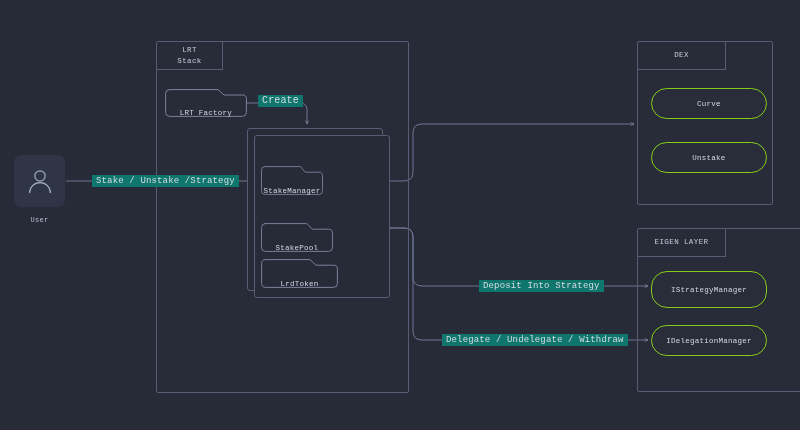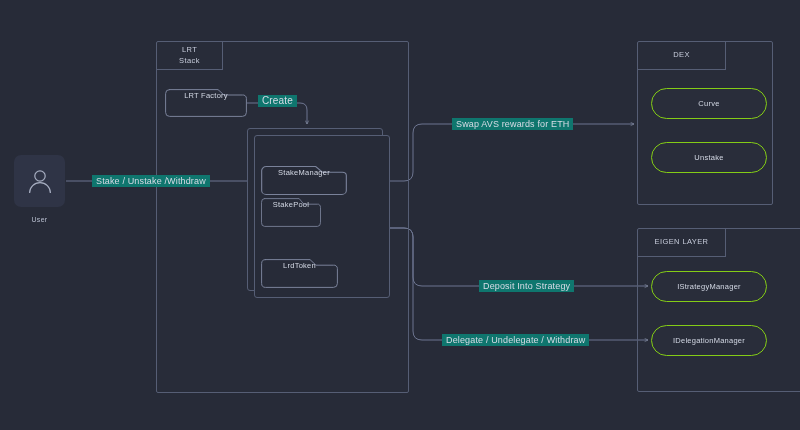--- a/index.html
+++ b/index.html
@@ -6,21 +6,21 @@
   html, body {
     margin: 0;
     padding: 0;
     background: #272b38;
   }
   #canvas {
     position: relative;
     width: 800px;
     height: 430px;
     background: #272b38;
-    font-family: Liberation Sans, sans-serif;
+    font-family: Liberation Mono, monospace;
     overflow: hidden;
   }
   #edges {
     position: absolute;
     left: 0;
     top: 0;
     width: 800px;
     height: 430px;
     pointer-events: none;
   }
@@ -58,21 +58,21 @@
     border-radius: 3px;
     box-sizing: border-box;
     background: #272b38;
   }
 
   
   .folder {
     position: absolute;
     box-sizing: border-box;
     display: flex;
-    align-items: flex-start;
+    align-items: flex-end;
     justify-content: center;
     color: #d3d8e4;
     font-size: 7.5px;
     letter-spacing: 0.25px;
   }
   .folder .fshape {
     position: absolute;
     left: 0;
     top: 0;
     width: 100%;
@@ -180,30 +180,30 @@
 
   <div class="folder" style="left:165px; top:89px; width:82px; height:28px;">
     <svg class="fshape" viewBox="0 0 82 28" preserveAspectRatio="none">
       <path d="M4,0.6 L53,0.6 L59,6 L77.4,6 A3.4,3.4 0 0 1 81.4,9.4 L81.4,23.4
                A4,4 0 0 1 77.4,27.4 L4.6,27.4 A4,4 0 0 1 0.6,23.4 L0.6,4.6
                A4,4 0 0 1 4.6,0.6 Z" fill="none" stroke="#7a829a" stroke-width="1"></path>
     </svg>
     <span class="flabel">LRT Factory</span>
   </div>
 
-  <div class="folder" style="left:261px; top:166px; width:86px; height:29px;">
+  <div class="folder" style="left:261px; top:166px; width:62px; height:29px;">
     <svg class="fshape" viewBox="0 0 77 29" preserveAspectRatio="none">
       <path d="M4,0.6 L49,0.6 L55,6.2 L72.4,6.2 A3.4,3.4 0 0 1 76.4,9.6 L76.4,24.4
                A4,4 0 0 1 72.4,28.4 L4.6,28.4 A4,4 0 0 1 0.6,24.4 L0.6,4.6
                A4,4 0 0 1 4.6,0.6 Z" fill="none" stroke="#7a829a" stroke-width="1"></path>
     </svg>
     <span class="flabel">StakeManager</span>
   </div>
 
-  <div class="folder" style="left:261px; top:198px; width:60px; height:29px;">
+  <div class="folder" style="left:261px; top:223px; width:72px; height:29px;">
     <svg class="fshape" viewBox="0 0 77 29" preserveAspectRatio="none">
       <path d="M4,0.6 L49,0.6 L55,6.2 L72.4,6.2 A3.4,3.4 0 0 1 76.4,9.6 L76.4,24.4
                A4,4 0 0 1 72.4,28.4 L4.6,28.4 A4,4 0 0 1 0.6,24.4 L0.6,4.6
                A4,4 0 0 1 4.6,0.6 Z" fill="none" stroke="#7a829a" stroke-width="1"></path>
     </svg>
     <span class="flabel">StakePool</span>
   </div>
 
   <div class="folder" style="left:261px; top:259px; width:77px; height:29px;">
     <svg class="fshape" viewBox="0 0 77 29" preserveAspectRatio="none">
@@ -213,30 +213,29 @@
     </svg>
     <span class="flabel">LrdToken</span>
   </div>
 
   <div class="pill" style="left:651px; top:88px; width:116px; height:31px;">
     <span>Curve</span>
   </div>
   <div class="pill" style="left:651px; top:142px; width:116px; height:31px;">
     <span>Unstake</span>
   </div>
-  <div class="pill" style="left:651px; top:271px; width:116px; height:31px;">
+  <div class="pill" style="left:651px; top:271px; width:116px; height:37px;">
     <span>IStrategyManager</span>
   </div>
   <div class="pill" style="left:651px; top:325px; width:116px; height:31px;">
     <span>IDelegationManager</span>
   </div>
 
-  <div class="edge-label" style="left:92px; top:175px;">Stake / Unstake /Withdraw</div>
+  <div class="edge-label" style="left:92px; top:175px;">Stake / Unstake /Strategy</div>
 
   <div class="edge-label" style="left:258px; top:95px; font-size:10px;">Create</div>
 
-  <div class="edge-label" style="left:452px; top:118px;">Swap AVS rewards for ETH</div>
 
   <div class="edge-label" style="left:479px; top:280px;text-align:right;">Deposit Into Strategy</div>
 
   <div class="edge-label" style="left:442px; top:334px;text-align:right;">Delegate / Undelegate / Withdraw</div>
 
 </div>
 
 </body></html>

